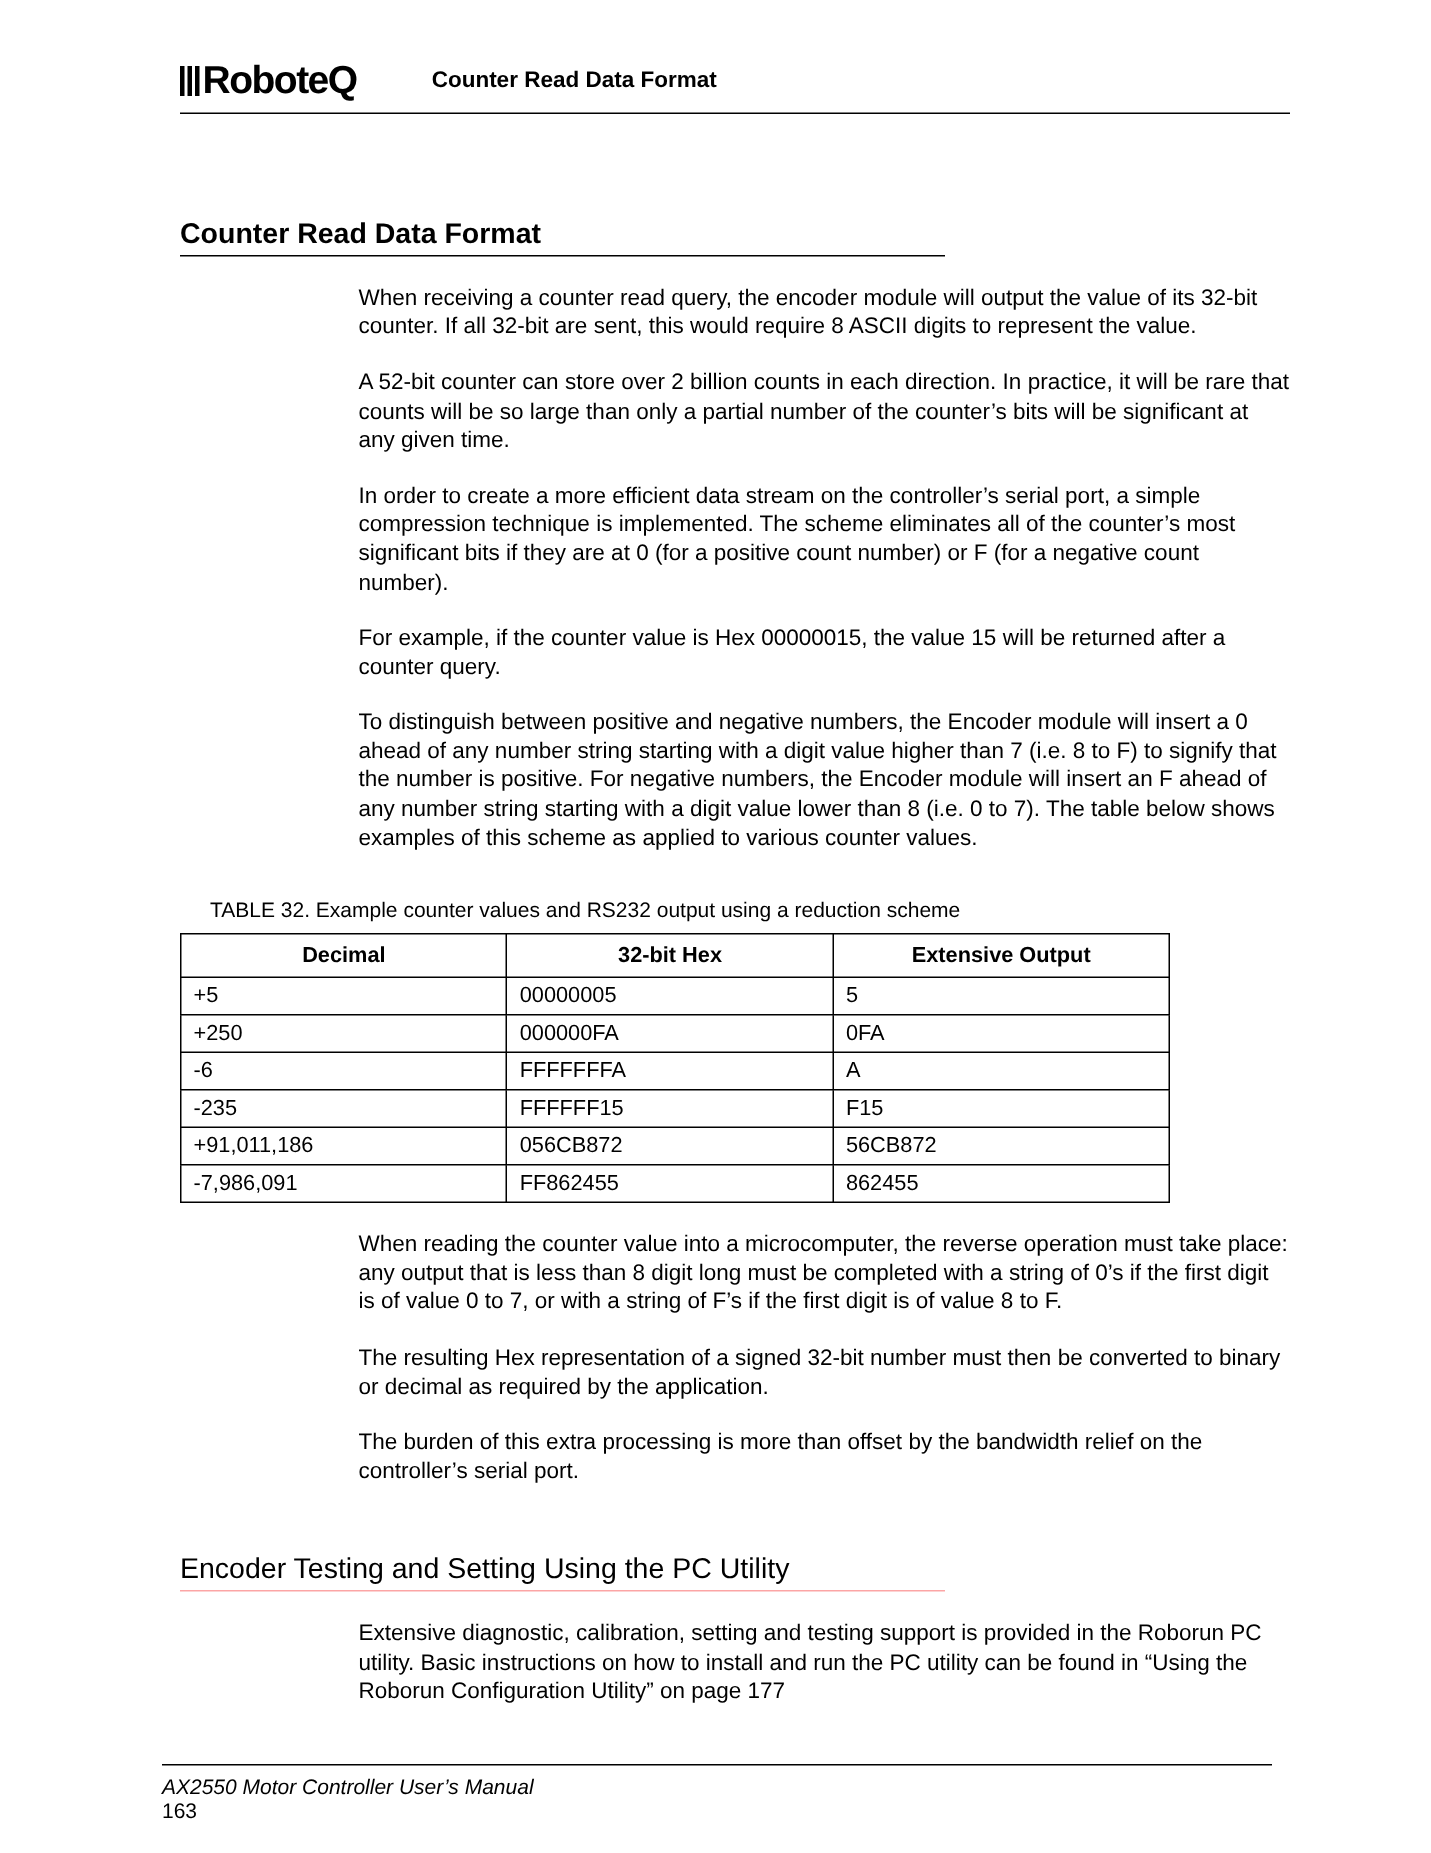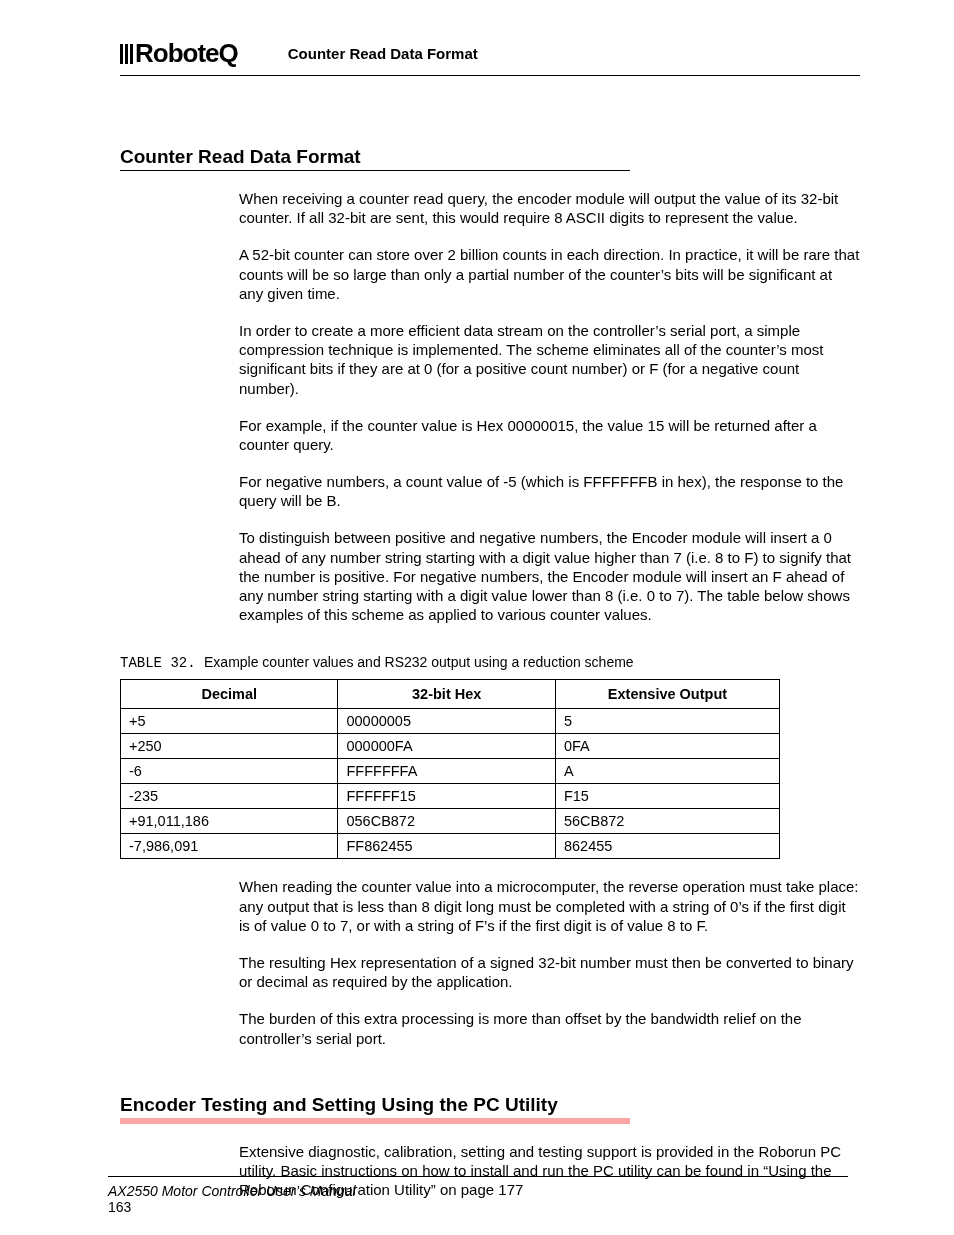--- a/index.html
+++ b/index.html
@@ -57,40 +57,40 @@
   h2.section {
     font-size: 19px;
     font-weight: 900;
     margin: 70px 0 0 0;
     padding-bottom: 2px;
     border-bottom: 1px solid #000;
     width: 510px;
   }
   h2.section2 {
     font-size: 19px;
-    font-weight: 700;
+    font-weight: 400;
     margin: 46px 0 0 0;
     padding-bottom: 2px;
-    border-bottom: 6px solid #fca5a5;
+    border-bottom: 1px solid #fca5a5;
     width: 510px;
   }
   .body-text {
     margin-left: 119px;
     margin-right: 0;
   }
   .body-text p {
     margin: 18px 0 0 0;
     line-height: 1.28;
     font-size: 15px;
   }
   .table-caption {
     font-size: 14px;
     margin: 30px 0 8px 0;
   }
-  .table-caption .tc-label { font-family: Liberation Mono, monospace; }
+  .table-caption .tc-label { font-family: Liberation Sans, sans-serif; margin-left: 20px; }
   table.data {
     border-collapse: collapse;
     width: 660px;
     margin-left: 0;
     font-size: 14.5px;
   }
   table.data th {
     text-align: center;
     font-weight: bold;
     border-top: 1.5px solid #000;
@@ -136,21 +136,20 @@
     <div class="header-title">Counter Read Data Format</div>
   </div>
 
   <h2 class="section">Counter Read Data Format</h2>
 
   <div class="body-text">
     <p>When receiving a counter read query, the encoder module will output the value of its 32-bit counter. If all 32-bit are sent, this would require 8 ASCII digits to represent the value.</p>
     <p>A 52-bit counter can store over 2 billion counts in each direction. In practice, it will be rare that counts will be so large than only a partial number of the counter’s bits will be significant at any given time.</p>
     <p>In order to create a more efficient data stream on the controller’s serial port, a simple compression technique is implemented. The scheme eliminates all of the counter’s most significant bits if they are at 0 (for a positive count number) or F (for a negative count number).</p>
     <p>For example, if the counter value is Hex 00000015, the value 15 will be returned after a counter query.</p>
-    <p>For negative numbers, a count value of -5 (which is FFFFFFFB in hex), the response to the query will be B.</p>
     <p>To distinguish between positive and negative numbers, the Encoder module will insert a 0 ahead of any number string starting with a digit value higher than 7 (i.e. 8 to F) to signify that the number is positive. For negative numbers, the Encoder module will insert an F ahead of any number string starting with a digit value lower than 8 (i.e. 0 to 7). The table below shows examples of this scheme as applied to various counter values.</p>
   </div>
 
   <div class="table-caption">
     <span class="tc-label">TABLE 32. </span><span>Example counter values and RS232 output using a reduction scheme</span>
   </div>
 
   <table class="data">
     <thead>
       <tr>

